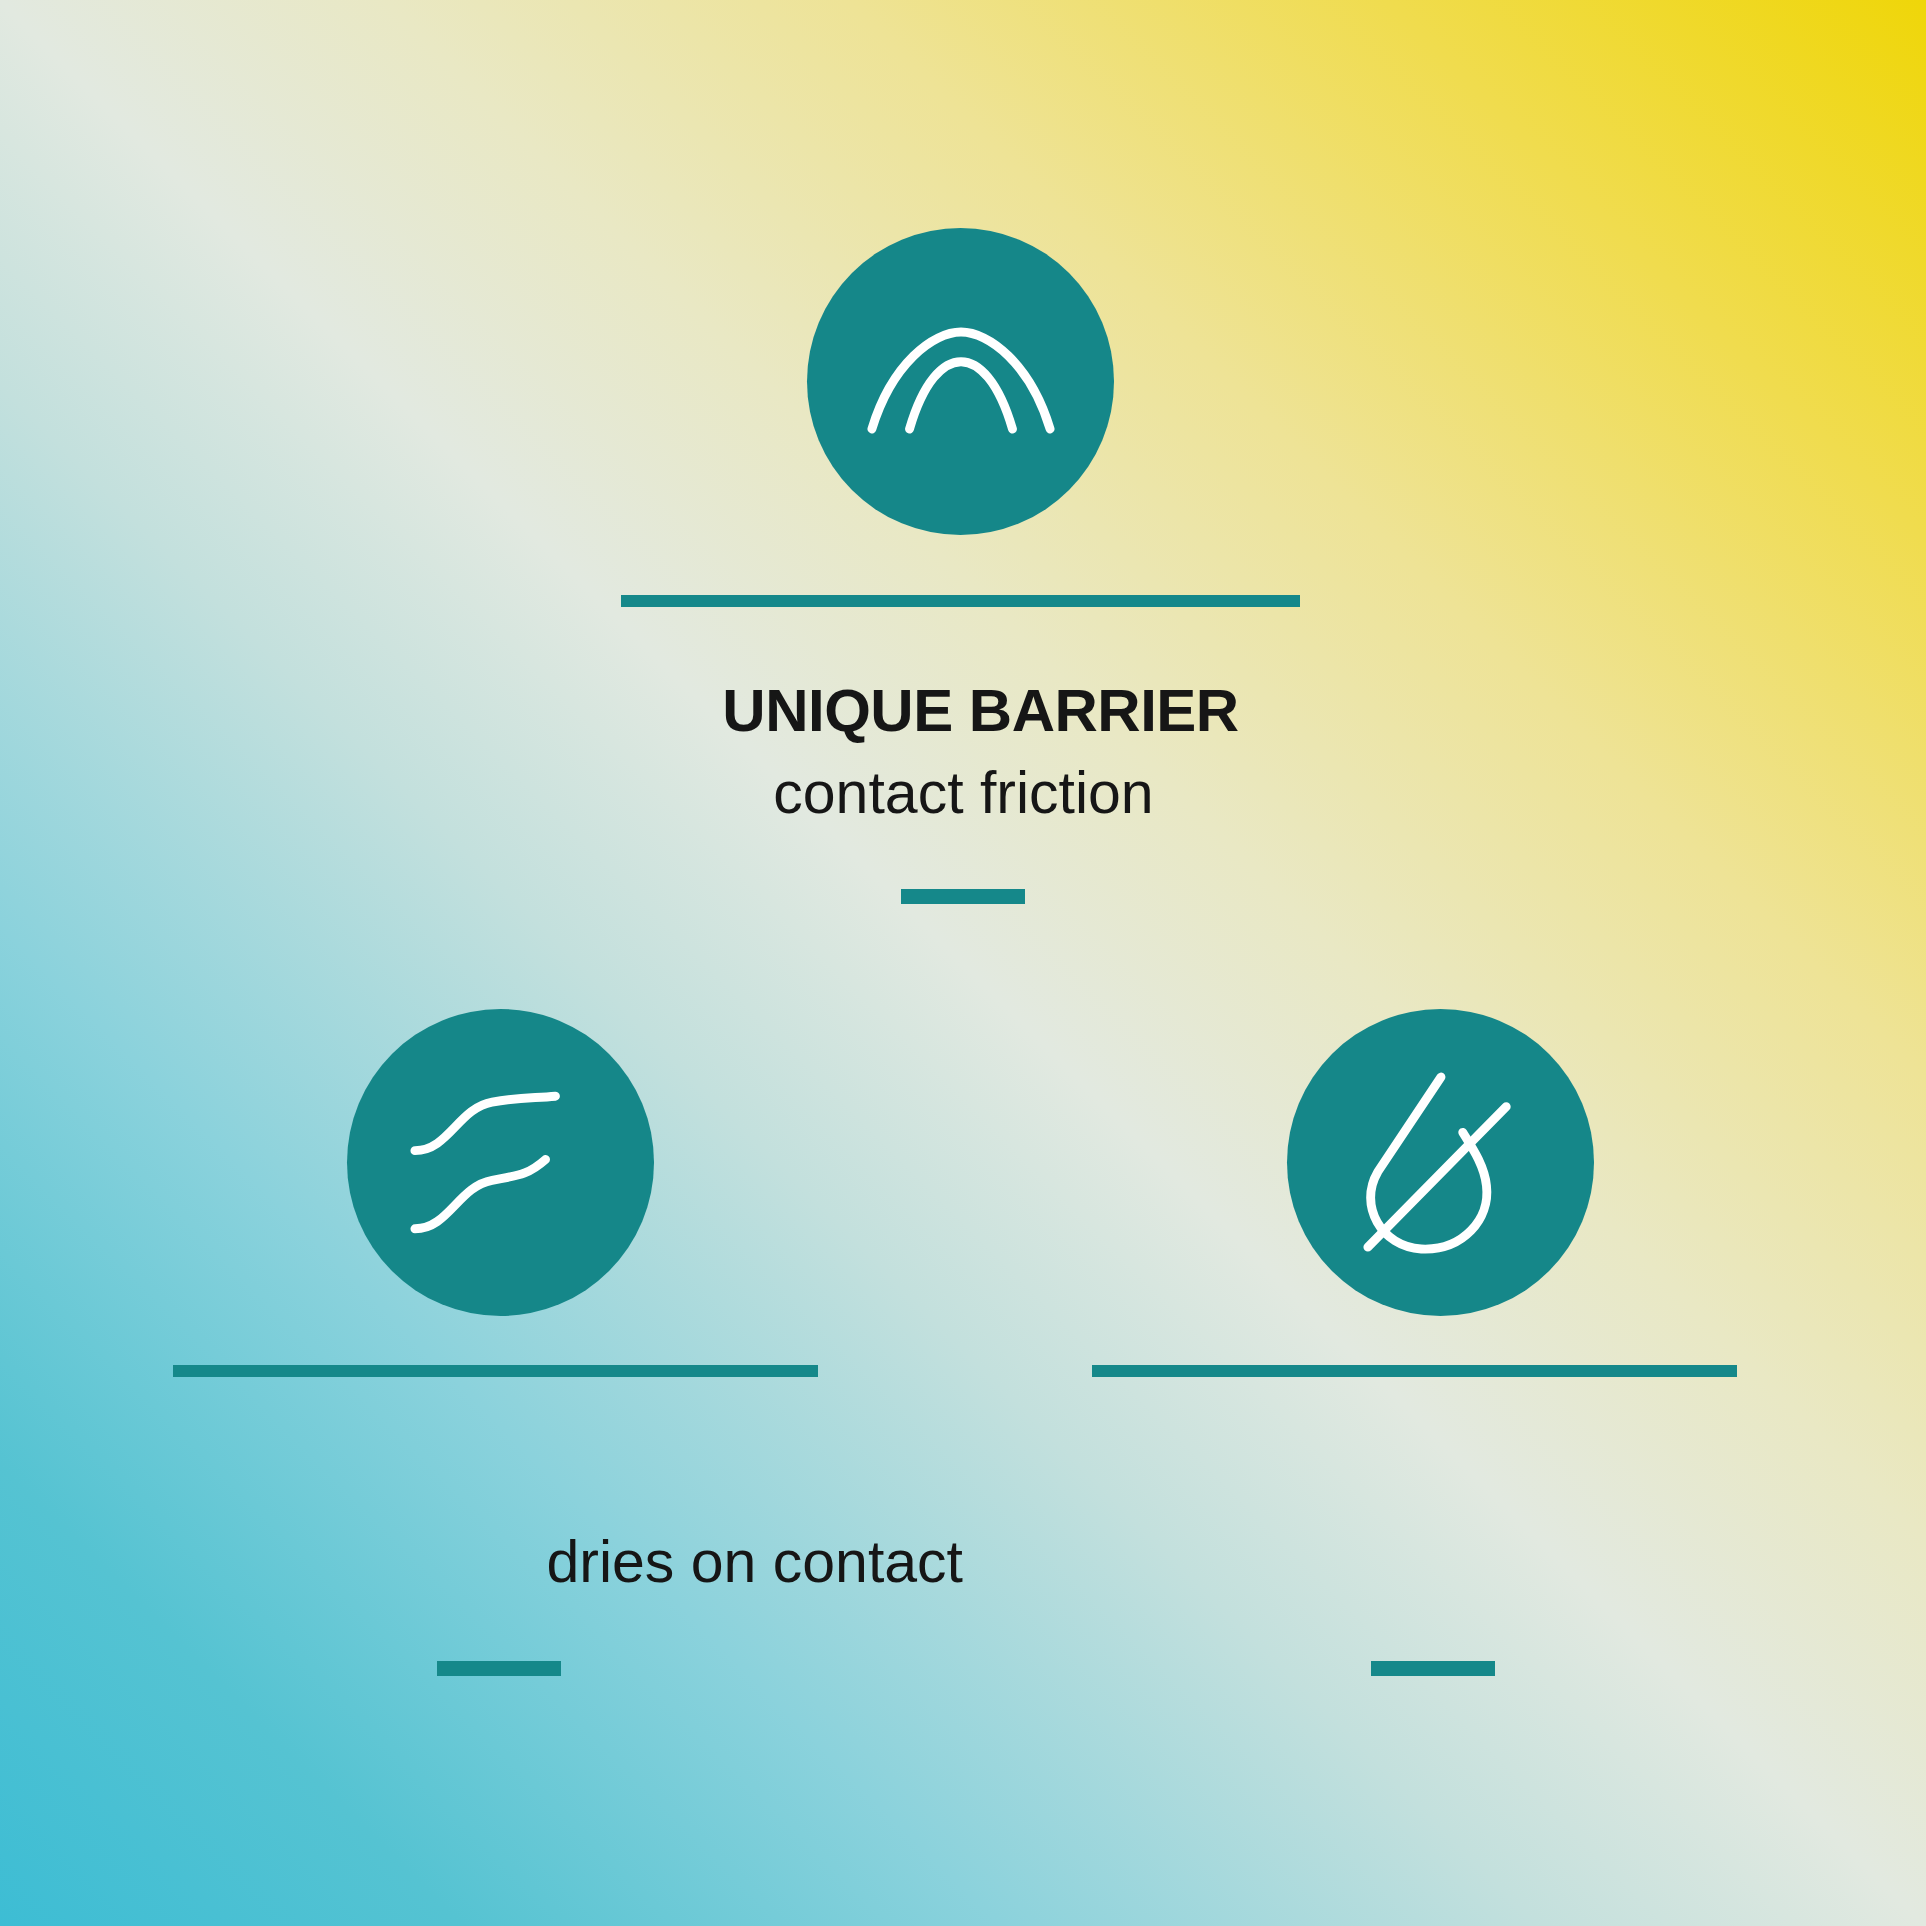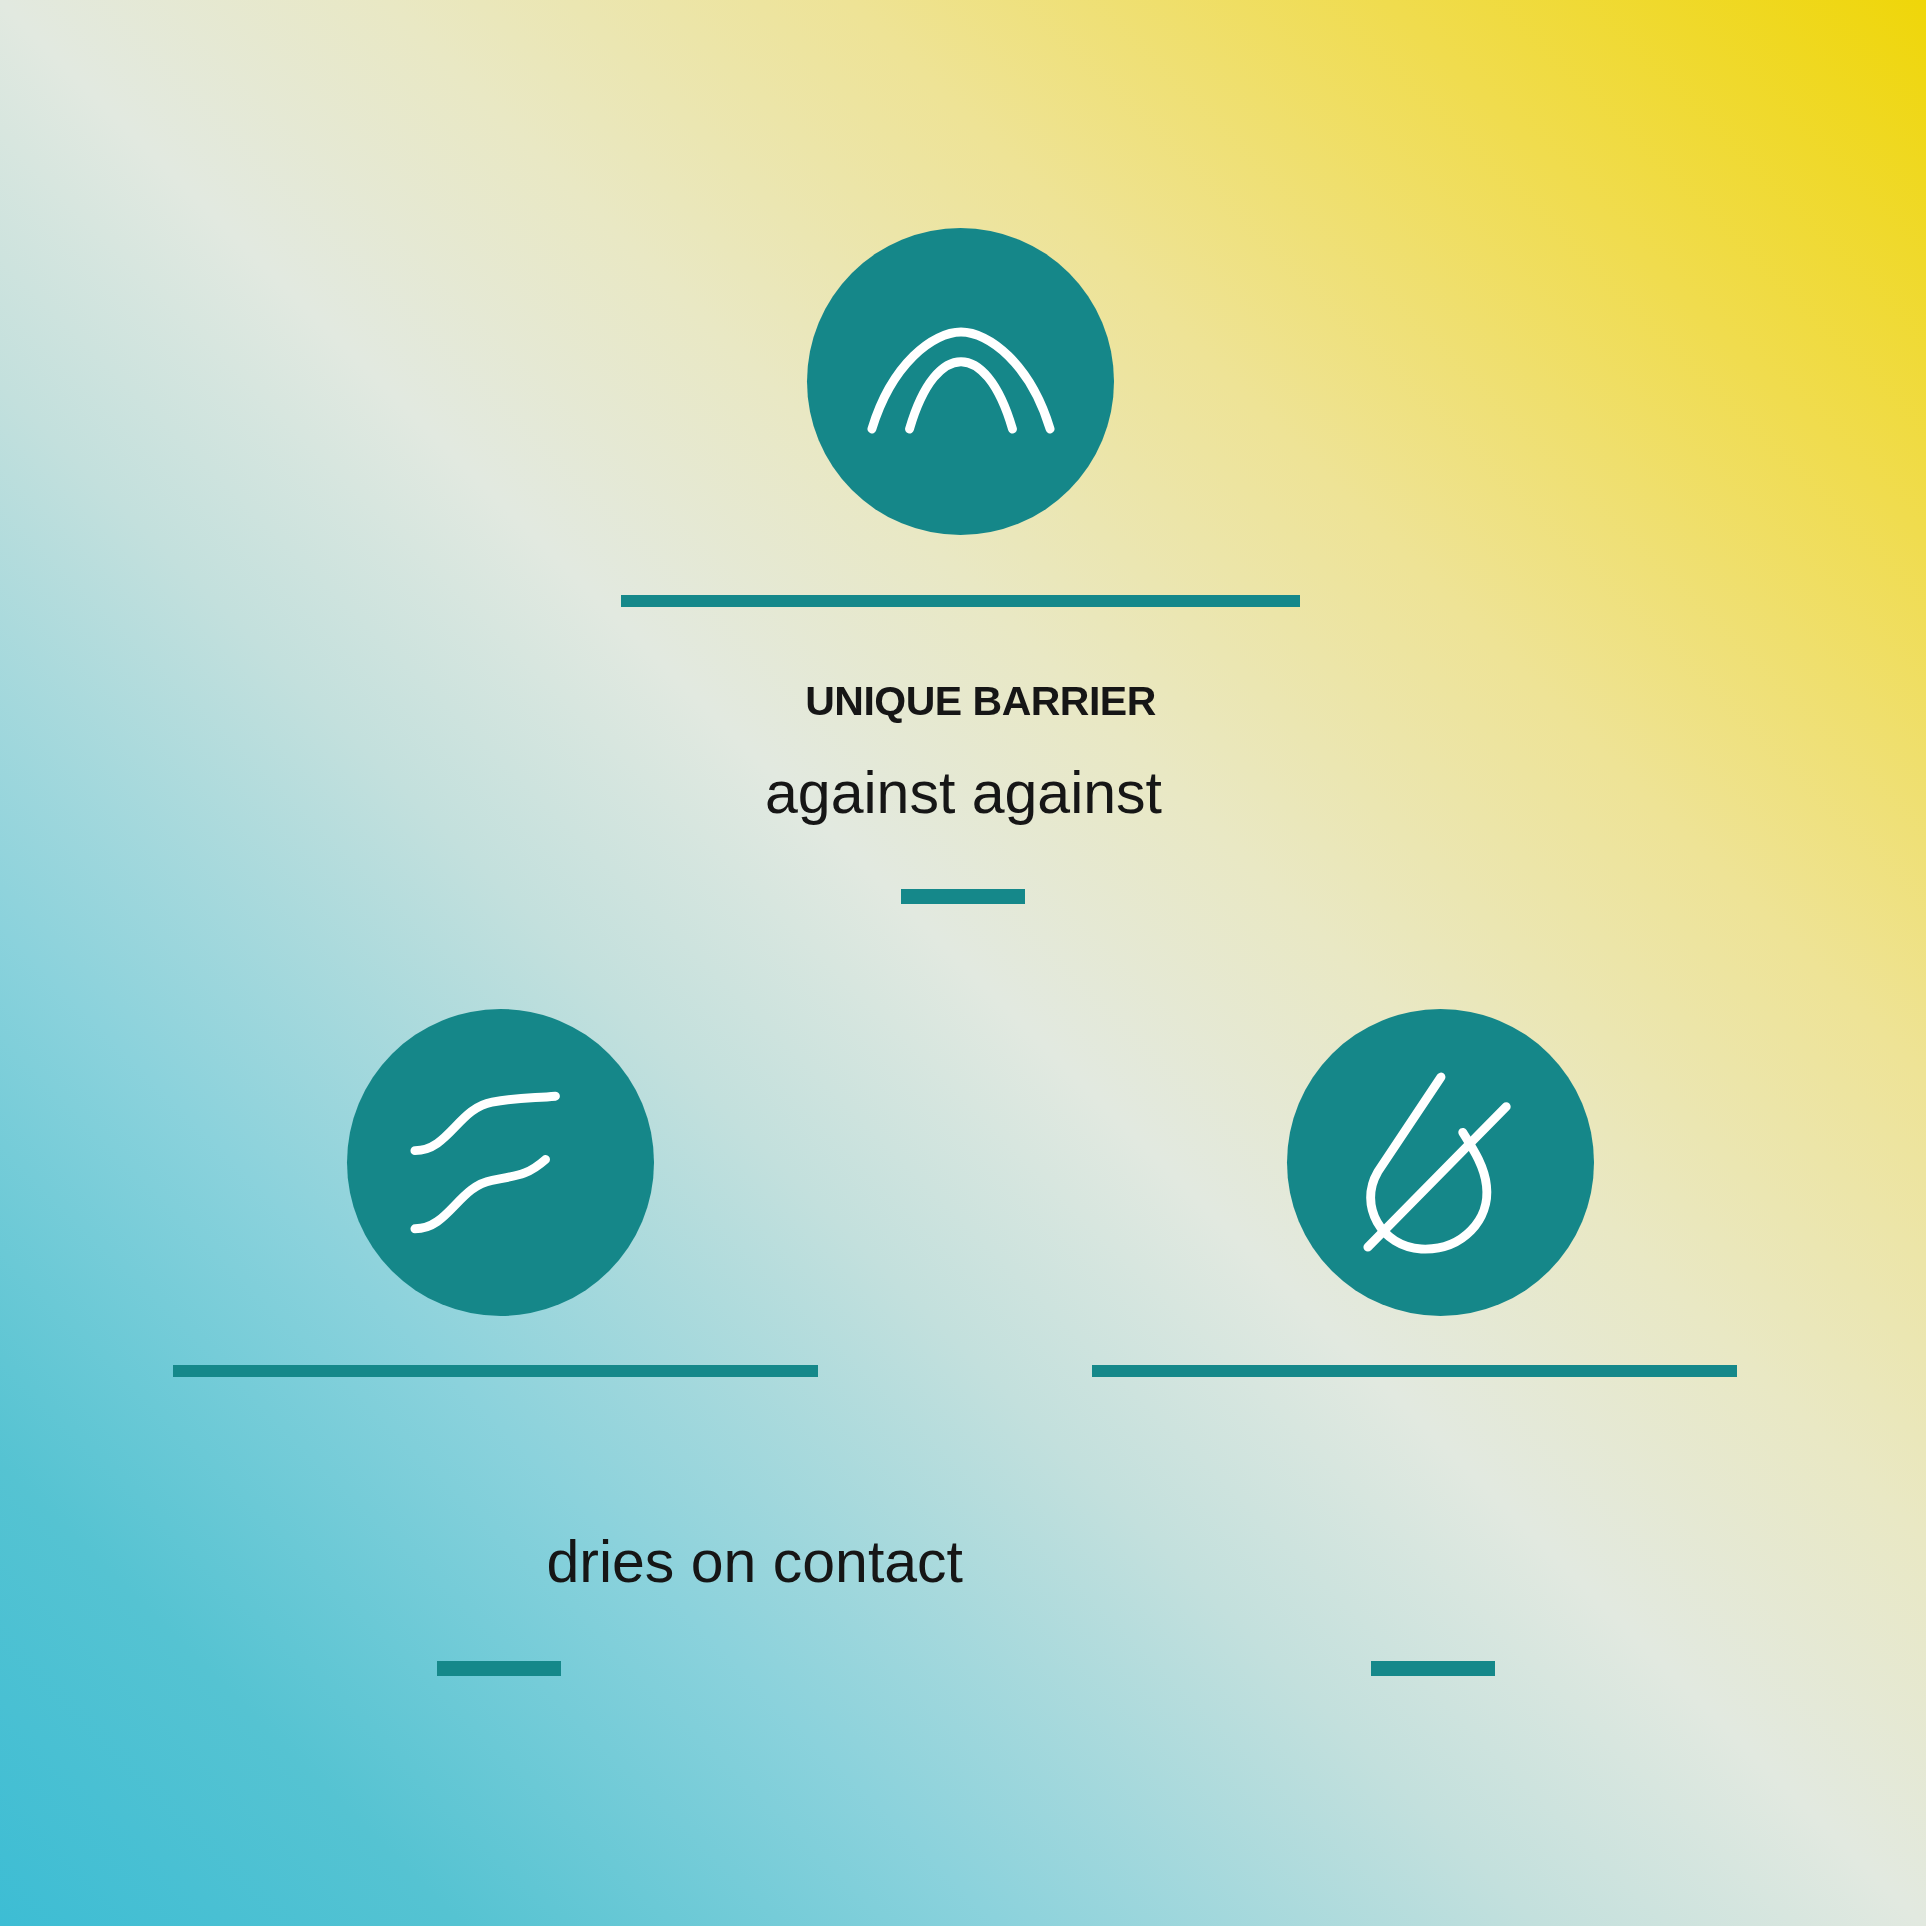--- a/index.html
+++ b/index.html
@@ -52,21 +52,21 @@
     height:15px;
     width:124px;
   }
 
   .title {
     position:absolute;
     width:100%;
     text-align:center;
     color:#161616;
     font-weight:bold;
-    font-size:41px;
+    font-size:60px;
     letter-spacing:-0.5px;
     line-height:1.0;
     white-space:nowrap;
     padding-left:34px;
   }
   .subtitle {
     position:absolute;
     width:100%;
     text-align:center;
     color:#161616;
@@ -113,21 +113,21 @@
           <path d="M10 108 C 30 42, 72 10, 100 10 C 128 10, 170 42, 190 108"></path>
           <path d="M48 108 C 62 60, 82 40, 100 40 C 118 40, 138 60, 152 108"></path>
         </svg>
       </span>
     </div>
 
     <div class="rule" id="rule-barrier"></div>
 
     <div class="title" id="title-barrier">UNIQUE BARRIER</div>
 
-    <div class="subtitle" id="sub-barrier">against against</div>
+    <div class="subtitle" id="sub-barrier">contact friction</div>
 
     <div class="dash" id="dash-barrier"></div>
   </div>
 
   <div class="feature" id="feat-silky">
 
     <div class="circle" id="circle-silky">
       <span>
         <svg width="188" height="149" viewBox="0 0 190 150" fill="none" stroke="#ffffff" stroke-width="9" stroke-linecap="round">
           <path d="M8 63 C 42 63, 52 20, 86 14 C 112 9, 128 10, 150 8"></path>

